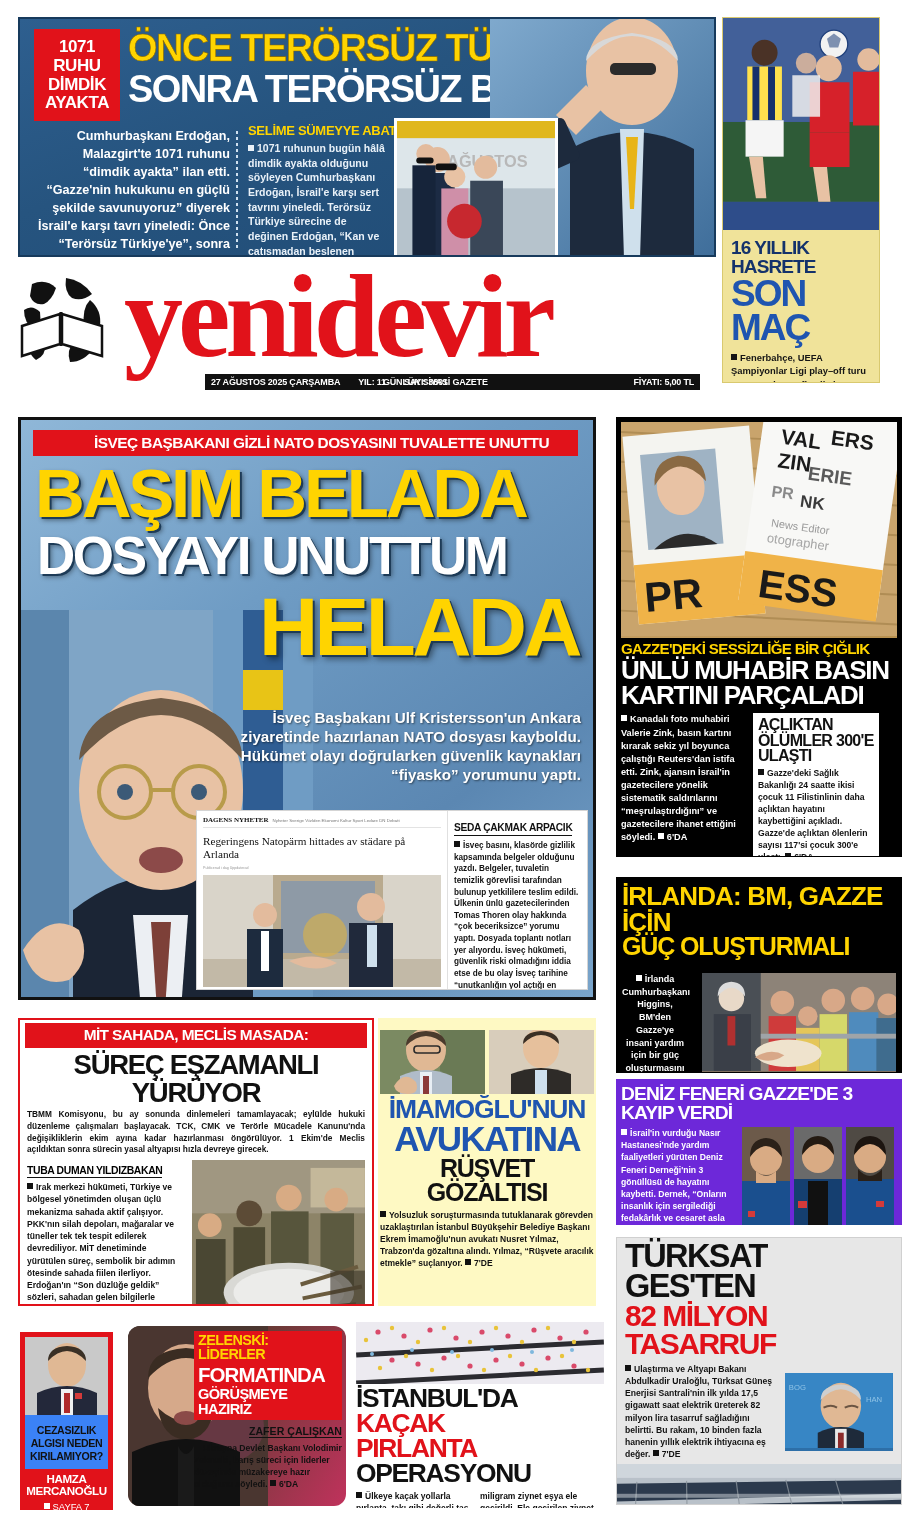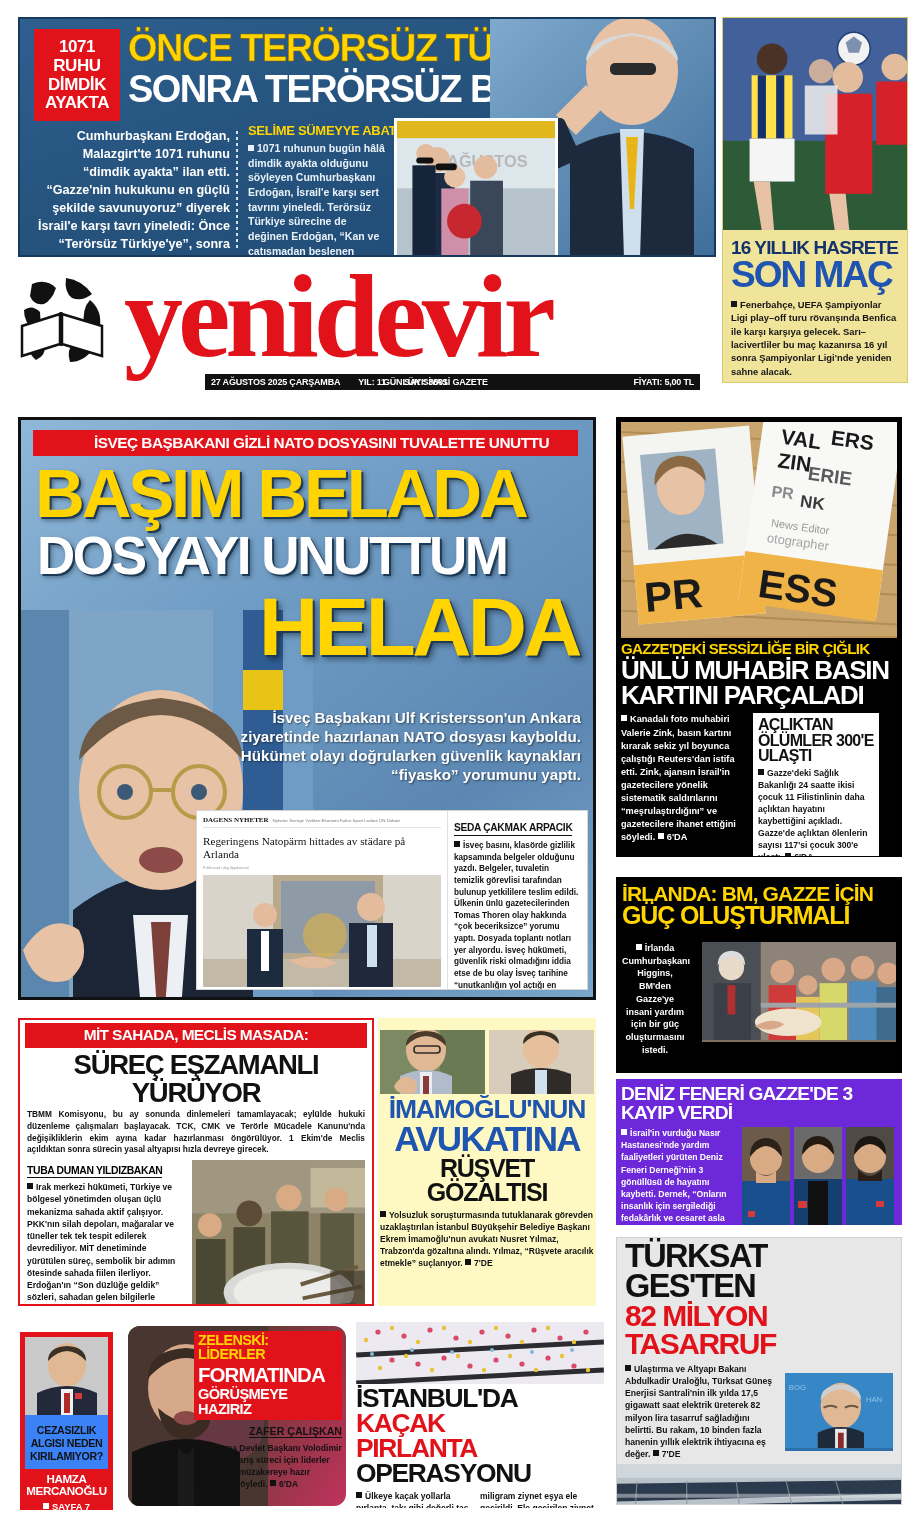--- a/index.html
+++ b/index.html
@@ -36,21 +36,21 @@
   .tb-body { position:absolute; left:228px; top:122px; width:140px; color:#e9f1f8;
              font-size:10.5px; line-height:1.4; font-weight:600; }
   .sq { display:inline-block; width:6px; height:6px; background:currentColor;
         margin-right:3px; vertical-align:1px; }
   .tb-photo { position:absolute; left:374px; top:99px; width:164px; height:144px;
               border:3px solid #fff; overflow:hidden;
               background:linear-gradient(180deg,#b8cfe3,#4a6e92); }
   .tb-bigphoto { position:absolute; left:470px; top:0; width:246px; height:240px; overflow:hidden; }
 
   
-  .sport { position:absolute; left:722px; top:17px; width:186px; height:366px;
+  .sport { position:absolute; left:722px; top:17px; width:158px; height:366px;
            background:#f0e39a; border:1px solid #d9c96f; overflow:hidden; }
   .sport-img { width:100%; height:212px; background:#2e4d8a; position:relative; overflow:hidden; }
   .sport-h1 { margin:8px 8px 0; color:#14326b; font-weight:900; font-size:19px;
               letter-spacing:-.9px; line-height:1; }
   .sport-h2 { margin:1px 8px 0; color:#1f55b0; font-weight:900; font-size:37px;
               letter-spacing:-2px; line-height:.92; }
   .sport-txt { margin:6px 8px 0; color:#151515; font-size:9.4px; font-weight:700; line-height:1.42; }
 
   
   .masthead { position:absolute; left:0; top:262px; width:712px; height:138px; }
@@ -110,21 +110,21 @@
   .press-h { color:#fff; font-weight:900; font-size:26px; letter-spacing:-1.25px; line-height:.95; margin-top:2px; }
   .press-cols { display:flex; gap:6px; margin-top:6px; }
   .press-c1 { width:126px; color:#fff; font-size:9.2px; font-weight:700; line-height:1.42; }
   .press-c2 { width:126px; background:#fff; padding:4px 5px; }
   .press-c2 h4 { font-weight:900; font-size:16px; color:#111; letter-spacing:-.7px; line-height:.96; }
   .press-c2 p { margin-top:3px; font-size:8.6px; line-height:1.4; font-weight:600; color:#111; }
 
   
   .irl { position:absolute; left:616px; top:877px; width:286px; height:196px;
          background:#000; border:1px solid #000; padding:5px; overflow:hidden; }
-  .irl-h1 { color:#ffd400; font-weight:900; font-size:21px; letter-spacing:-.85px; line-height:1; }
+  .irl-h1 { color:#ffd400; font-weight:900; font-size:26px; letter-spacing:-.85px; line-height:1; }
   .irl-h2 { color:#ffd400; font-weight:900; font-size:25px; letter-spacing:-1.15px; line-height:.95; }
   .irl-row { display:flex; gap:14px; margin-top:14px; }
   .irl-txt { width:66px; color:#fff; font-size:9px; font-weight:700; line-height:1.42; text-align:center; }
   .irl-img { width:198px; height:100px; overflow:hidden; background:#7f7060; position:relative; }
 
   
   .den { position:absolute; left:616px; top:1079px; width:286px; height:146px;
          background:#6d28d9; padding:5px; overflow:hidden; }
   .den-h { color:#fff; font-weight:900; font-size:19.2px; letter-spacing:-.85px; line-height:1; }
   .den-row { display:flex; gap:5px; margin-top:5px; }
@@ -175,21 +175,21 @@
   .ima-body { margin-top:5px; font-size:8.5px; font-weight:700; line-height:1.42; color:#111; }
 
   
   .colm { position:absolute; left:20px; top:1332px; width:93px; height:178px;
           background:#e1121a; padding:5px; overflow:hidden; }
   .colm-ph { width:83px; height:78px; overflow:hidden; background:#555; position:relative; }
   .colm-t { background:#3b82f6; color:#111; font-weight:900; font-size:10.6px; letter-spacing:-.3px;
             line-height:1.22; text-align:center; padding:9px 2px 6px; }
   .colm-n { color:#fff; font-weight:900; font-size:11.6px; letter-spacing:-.4px;
             line-height:1.05; text-align:center; margin-top:4px; }
-  .colm-p { color:#fff; font-weight:700; font-size:9.4px; text-align:center; margin-top:4px; }
+  .colm-p { color:#fff; font-weight:400; font-size:9.4px; text-align:center; margin-top:4px; }
 
   
   .zel { position:absolute; left:128px; top:1326px; width:218px; height:180px;
          border-radius:12px; overflow:hidden;
          background:linear-gradient(120deg,#3b2d2a 0%,#6a3a36 45%,#c0325c 100%); }
   .zel-face { position:absolute; left:-20px; top:0; width:160px; height:180px; overflow:hidden; }
   .zel-box { position:absolute; right:4px; top:5px; width:148px; }
   .zel-h1 { background:#e1121a; color:#ffd400; font-weight:900; font-size:14.4px;
             letter-spacing:-.6px; padding:2px 4px; line-height:1; }
   .zel-h2 { background:#e1121a; color:#fff; font-weight:900; font-size:20.5px;

